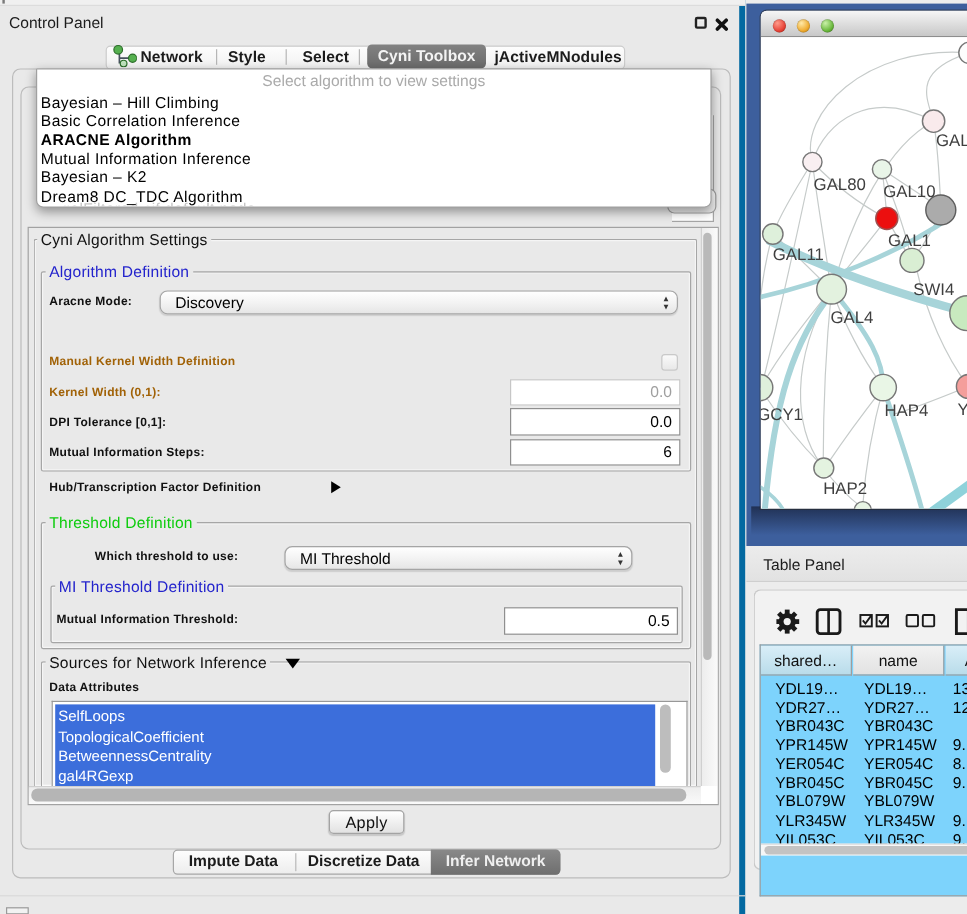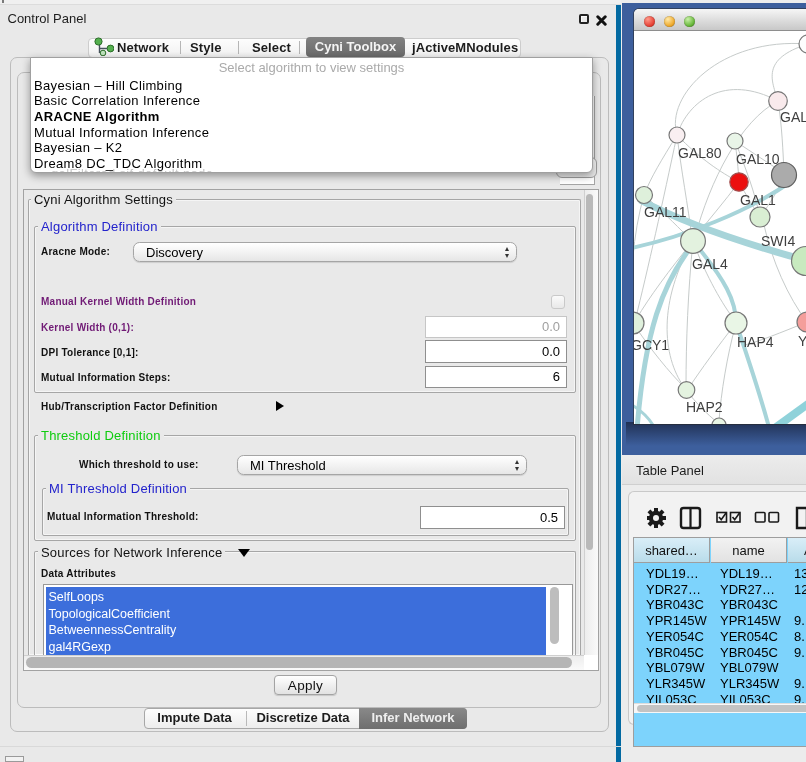--- a/index.html
+++ b/index.html
@@ -14,21 +14,21 @@
 .tabtxt { position:absolute; top:40px; font-size:13px; font-weight:bold; color:#1c1c1c; letter-spacing:0.1px; }
 .tabsep { position:absolute; top:41px; width:1px; height:13px; background:#b6b6b6; }
 .seltab { position:absolute; border-radius:4px; background:linear-gradient(#828282,#6a6a6a); color:#f4f4f4; font-size:13px; font-weight:bold; text-align:center; }
 
 .panel { position:absolute; border:1px solid #bcbcbc; border-radius:7px; }
 
 .fr { position:absolute; border:1px solid #a6a6a6; border-radius:2px; box-shadow:inset 0 0 0 1px rgba(255,255,255,.55); }
 .frnb { border-bottom:none; border-bottom-left-radius:0; border-bottom-right-radius:0; }
 .frt { position:absolute; font-size:13px; letter-spacing:0.2px; background:#e9e9e9; padding:0 3px; white-space:nowrap; }
 .lbl { position:absolute; font-size:10px; letter-spacing:0.25px; font-weight:bold; color:#111; white-space:nowrap; }
-.glbl { color:#701a75; }
+.glbl { color:#a16207; }
 
 .combo { position:absolute; height:20px; border:1px solid #a5a5a5; border-radius:6.5px; background:linear-gradient(#ffffff,#f2f2f2 55%,#e6e6e6); font-size:13px; line-height:19px; padding-left:12px; color:#000; box-shadow:0 1px 1px rgba(0,0,0,.12); }
 .arrup { position:absolute; right:7px; width:0; height:0; border-left:2.8px solid transparent; border-right:2.8px solid transparent; border-bottom:4.2px solid #333; top:3.5px; }
 .arrdn { position:absolute; right:7px; width:0; height:0; border-left:2.8px solid transparent; border-right:2.8px solid transparent; border-top:4.2px solid #333; bottom:3.5px; }
 
 .tf { position:absolute; background:#fff; border:1px solid #8f8f8f; font-size:13px; text-align:right; padding-right:6px; color:#000; }
 .tfd { border-color:#c6c6c6; color:#9f9f9f; }
 
 .sbtrack { position:absolute; background:linear-gradient(to right,#ededed,#fafafa); }
 .sbthumb { position:absolute; background:#b5b5b5; border-radius:4.5px; }
@@ -86,21 +86,21 @@
   <div class="sbtrack" style="left:24px;top:655px;width:560px;height:15px;background:linear-gradient(#ededed,#fafafa);border-top:1px solid #d0d0d0;"></div>
   <div class="sbthumb" style="left:26px;top:657px;width:546px;height:11px;border-radius:5.5px;"></div>
   <div class="abs" style="left:584px;top:655px;width:14px;height:15px;background:#fff;"></div>
 
   <div class="fr frnb" style="left:28px;top:199px;width:553px;height:456px;"></div>
   <div class="frt" style="left:31px;top:192px;color:#111;">Cyni Algorithm Settings</div>
 
   <div class="fr" style="left:34px;top:226px;width:542px;height:167px;"></div>
   <div class="frt" style="left:38px;top:219px;color:#2323cc;">Algorithm Definition</div>
   <div class="lbl" style="left:41px;top:246px;">Aracne Mode:</div>
-  <div class="combo" style="left:133px;top:242px;width:384px;">Discovery<span class="arrup"></span><span class="arrdn"></span></div>
+  <div class="combo" style="left:133px;top:242px;width:432px;">Discovery<span class="arrup"></span><span class="arrdn"></span></div>
   <div class="lbl glbl" style="left:41px;top:296px;">Manual Kernel Width Definition</div>
   <div class="abs" style="left:551px;top:295px;width:14px;height:14px;border:1px solid #c9c9c9;border-radius:3px;background:linear-gradient(#fafafa,#e8e8e8);"></div>
   <div class="lbl glbl" style="left:41px;top:322px;">Kernel Width (0,1):</div>
   <div class="tf tfd" style="left:425px;top:316px;width:142px;height:22px;line-height:20px;">0.0</div>
   <div class="lbl" style="left:41px;top:347px;">DPI Tolerance [0,1]:</div>
   <div class="tf" style="left:425px;top:340px;width:142px;height:23px;line-height:21px;">0.0</div>
   <div class="lbl" style="left:41px;top:372px;">Mutual Information Steps:</div>
   <div class="tf" style="left:425px;top:366px;width:142px;height:22px;line-height:20px;">6</div>
 
   <div class="lbl" style="left:41px;top:401px;">Hub/Transcription Factor Definition</div>

